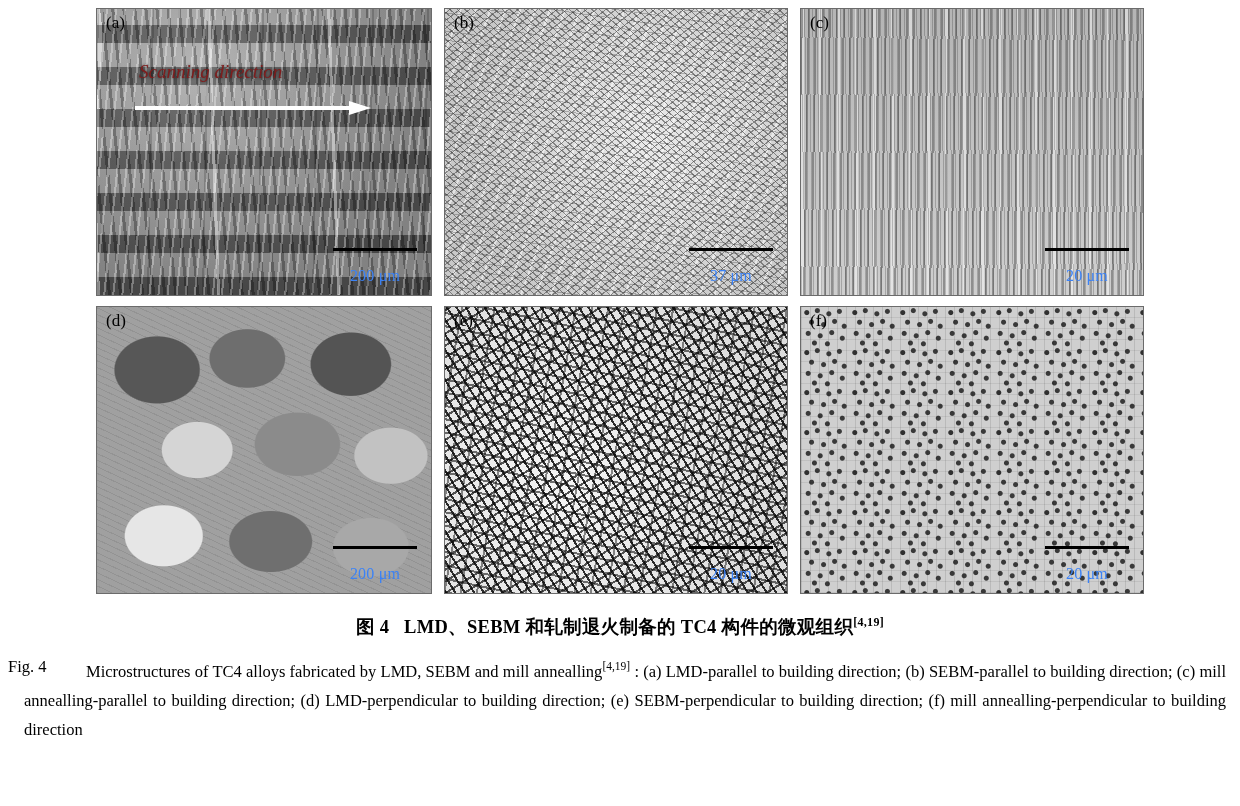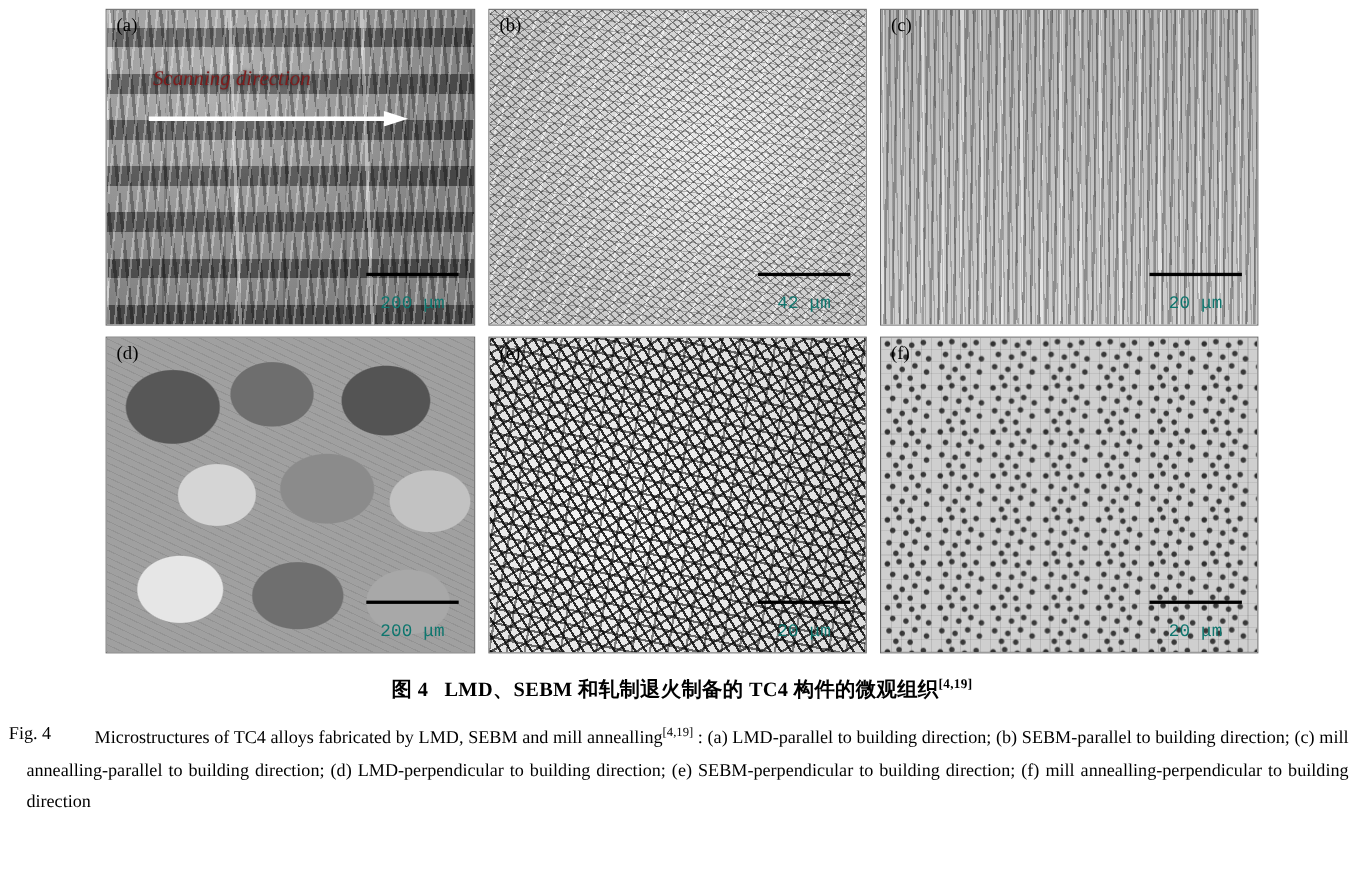--- a/index.html
+++ b/index.html
@@ -66,23 +66,23 @@
     background: transparent;
     padding: 2px 4px;
   }
   .scalebar .bar {
     width: 84px;
     height: 3px;
     background: #000;
     margin: 0 auto 2px auto;
   }
   .scalebar .lbl {
-    font-family: Liberation Mono, monospace;
+    font-family: Liberation Serif, serif;
     font-size: 16px;
-    color: #0f766e;
+    color: #3b82f6;
     white-space: nowrap;
     letter-spacing: .2px;
     margin-top: 16px;
   }
 
   .scan-label {
     position: absolute;
     left: 42px;
     top: 52px;
     color: #7f1d1d;
@@ -255,21 +255,21 @@
           <div class="bar"></div>
           <div class="lbl">200 μm</div>
         </div>
       </div>
 
       <div class="panel w2">
         <div class="tex tex-b"></div>
         <div class="panel-tag">(b)</div>
         <div class="scalebar">
           <div class="bar"></div>
-          <div class="lbl">42 μm</div>
+          <div class="lbl">37 μm</div>
         </div>
       </div>
 
       <div class="panel w3">
         <div class="tex tex-c"></div>
         <div class="panel-tag">(c)</div>
         <div class="scalebar">
           <div class="bar"></div>
           <div class="lbl">20 μm</div>
         </div>

